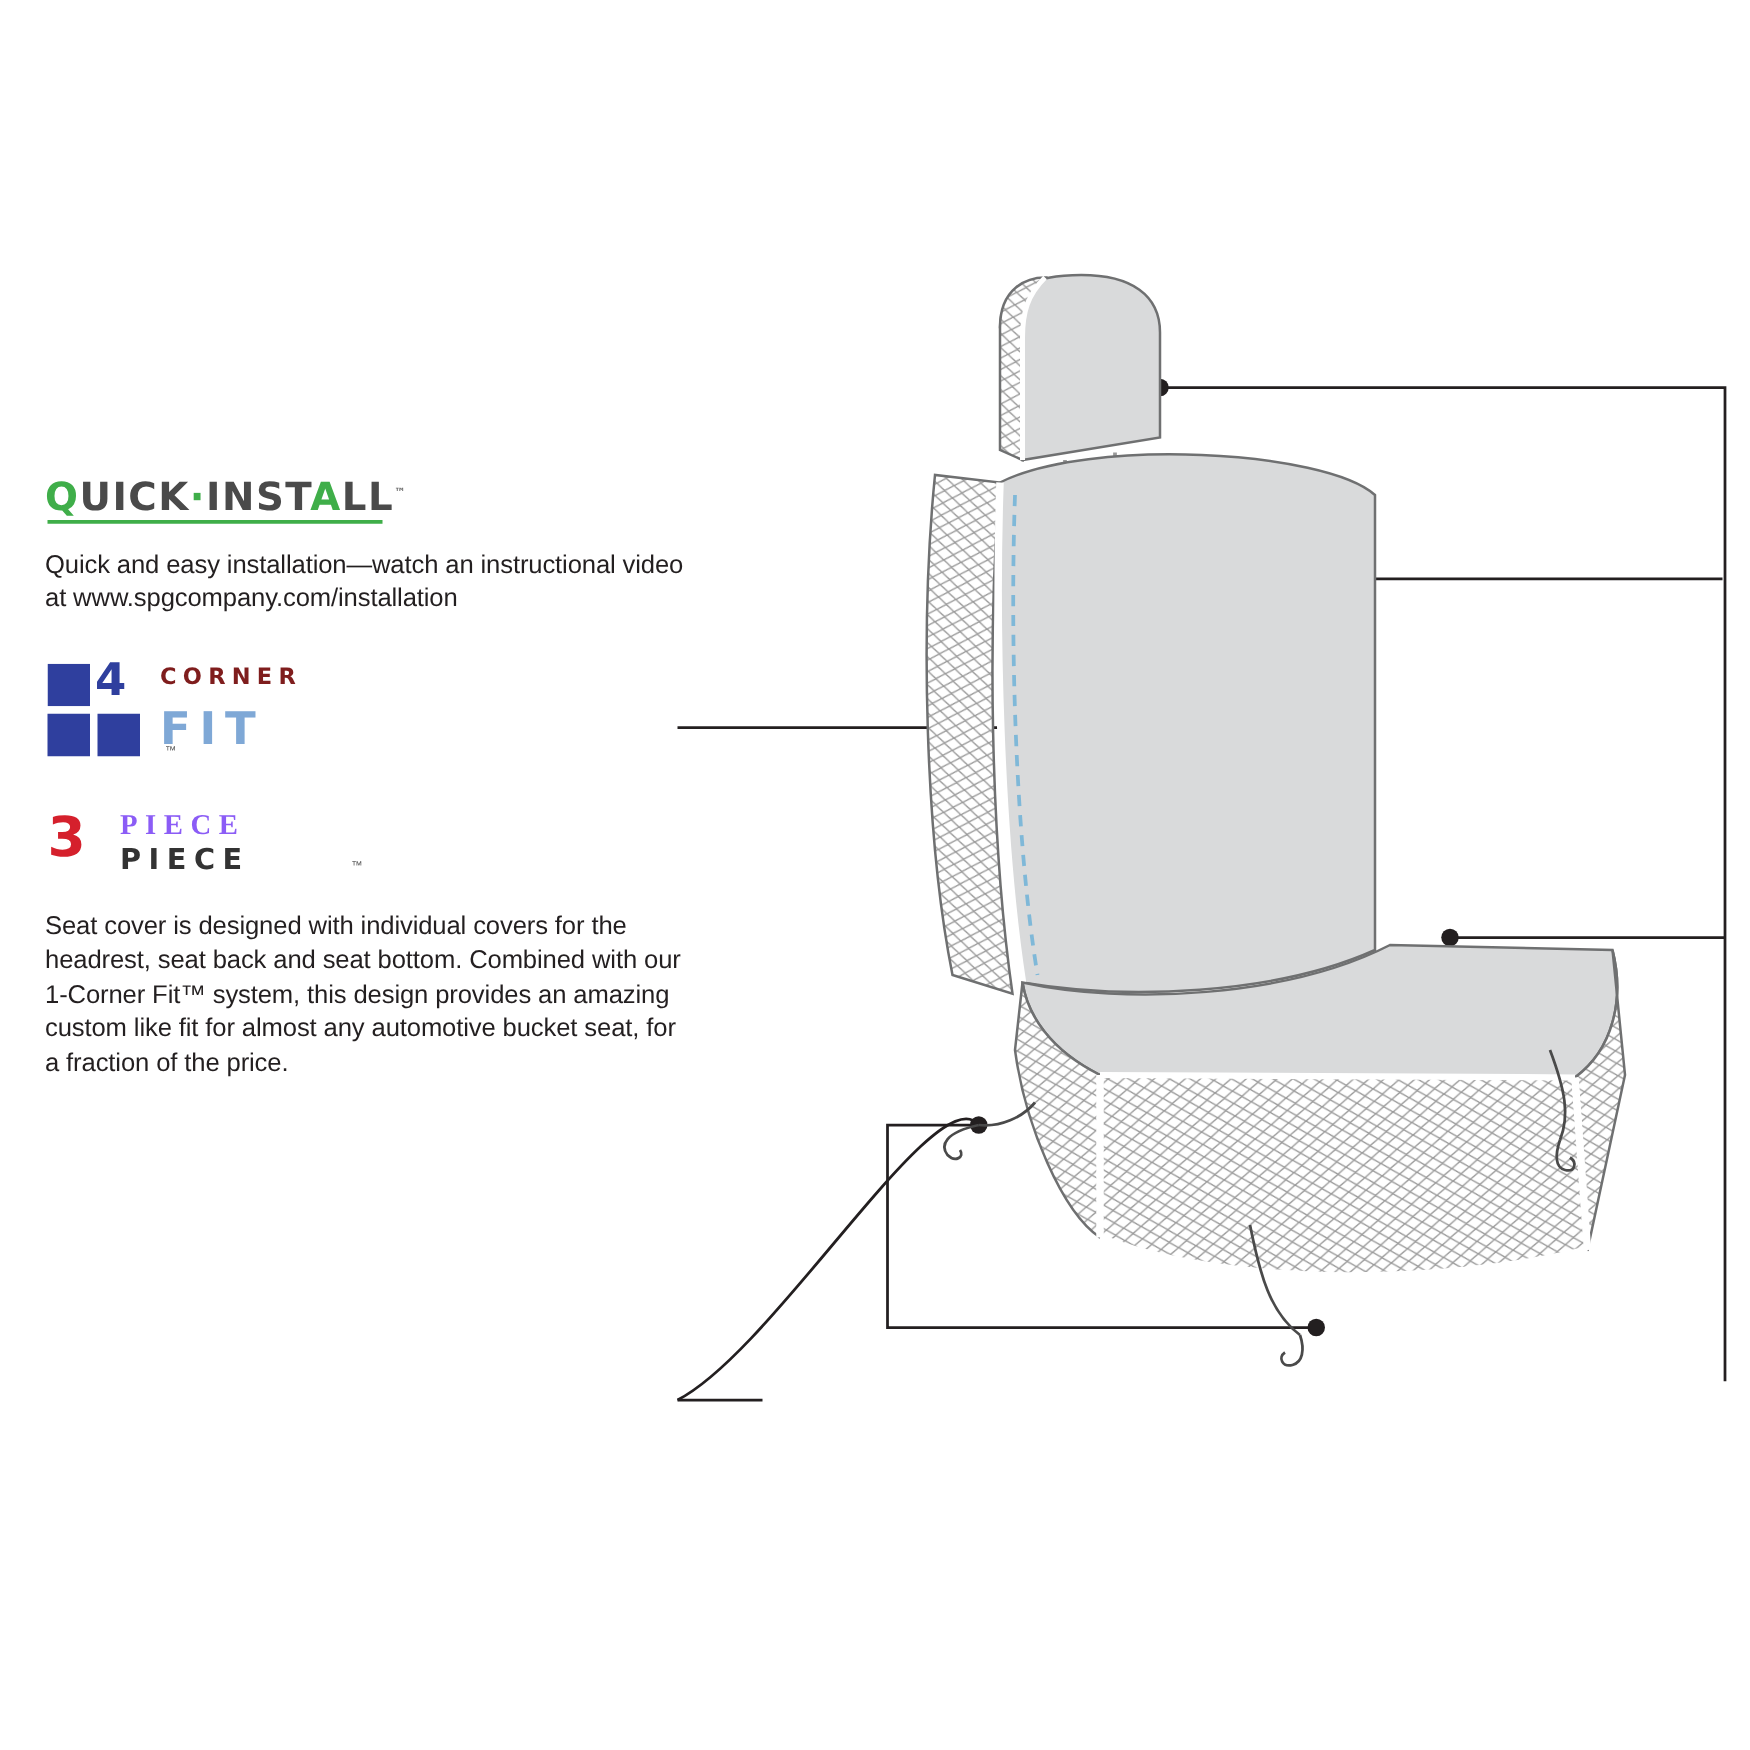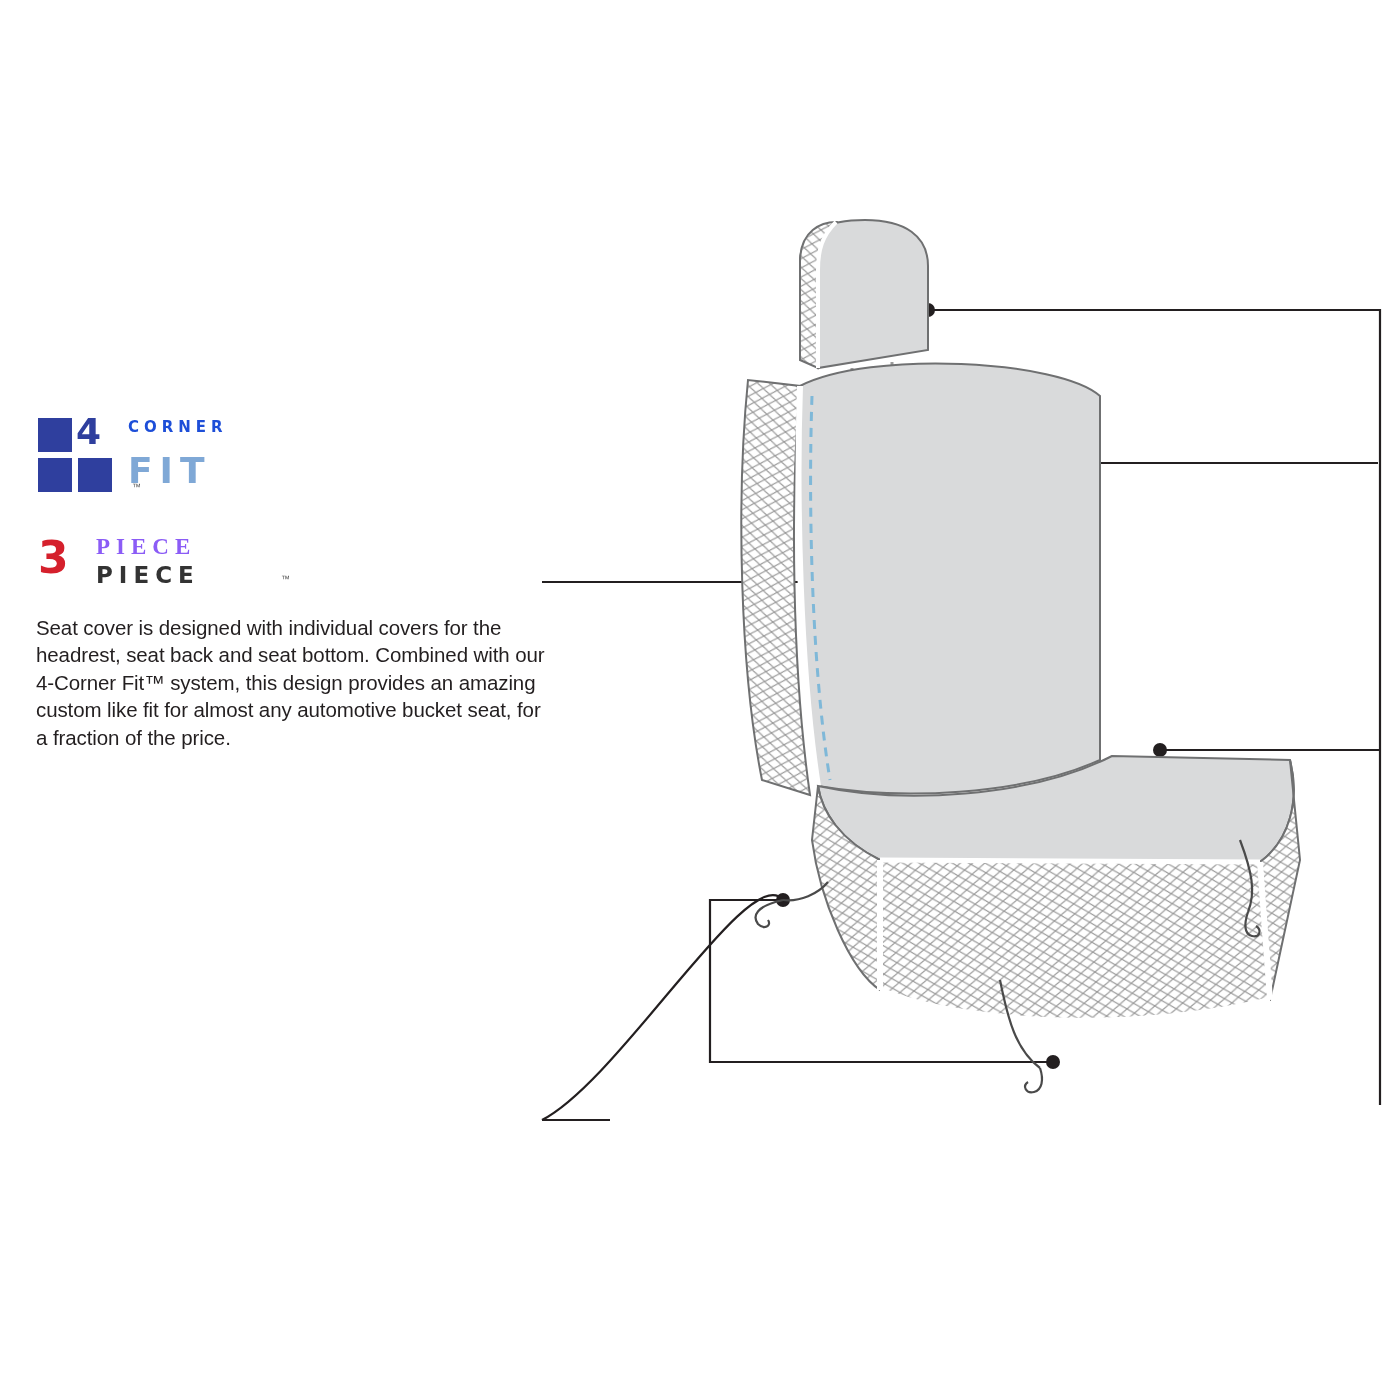--- a/index.html
+++ b/index.html
@@ -77,21 +77,21 @@
   .lc-cell.tl{left:0;top:0;background:#2f3f9e;clip-path:polygon(0 0,100% 0,100% 100%,0 100%);}
   .lc-cell.bl{left:0;top:40px;background:#2f3f9e;}
   .lc-cell.br{left:40px;top:40px;background:#2f3f9e;}
   .lc-four{
     position:absolute;left:40px;top:0px;width:36px;height:38px;
     color:#2f3f9e;font-size:36px;font-weight:bold;line-height:36px;
     font-family:"DejaVu Sans", sans-serif;
   }
   .lc-corner{
     position:absolute;left:92px;top:4px;
-    font-size:15px;font-weight:bold;letter-spacing:5px;color:#1d4ed8;
+    font-size:18px;font-weight:bold;letter-spacing:5px;color:#7f1d1d;
     font-family:"DejaVu Sans", sans-serif;
   }
   .lc-fit{
     position:absolute;left:92px;top:36px;
     font-size:36px;font-weight:bold;letter-spacing:7px;color:#7fa8d6;
     font-family:"DejaVu Sans", sans-serif;
   }
   .lc-tm{
     position:absolute;left:96px;top:68px;font-size:9px;color:#5a5a5a;
   }
@@ -119,20 +119,29 @@
   .illustration{position:absolute;left:500px;top:200px;width:900px;height:1000px;}
   svg{display:block;}
 </style>
 </head>
 <body>
 
 <div class="canvas">
 
   <div class="features">
 
+    <div class="feature">
+      <div class="logo-quick">
+        <span class="qi-text">
+          <span class="qi-q">Q</span><span>UICK</span><span class="qi-dot">·</span><span>INST</span><span class="qi-a">A</span><span>LL</span><span class="qi-tm">™</span>
+        </span>
+        <div class="qi-underline"></div>
+      </div>
+      <p>Quick and easy installation—watch an instructional video at www.spgcompany.com/installation</p>
+    </div>
 
     <div class="feature">
     </div>
 
     <div class="feature">
       <div class="logo-corner">
         <div class="lc-grid">
           <div class="lc-cell tl"></div>
           <div class="lc-cell bl"></div>
           <div class="lc-cell br"></div>
@@ -144,21 +153,21 @@
       </div>
     </div>
 
     <div class="feature">
       <div class="logo-piece">
         <div class="lp-three">3</div>
         <div class="lp-piece">PIECE</div>
         <div class="lp-design">PIECE</div>
         <div class="lp-tm">™</div>
       </div>
-      <p>Seat cover is designed with individual covers for the headrest, seat back and seat bottom. Combined with our 4-Corner Fit™ system, this design provides an amazing custom like fit for almost any automotive bucket seat, for a fraction of the price.</p>
+      <p>Seat cover is designed with individual covers for the headrest, seat back and seat bottom. Combined with our 1-Corner Fit™ system, this design provides an amazing custom like fit for almost any automotive bucket seat, for a fraction of the price.</p>
     </div>
 
   </div>
 
   <div class="illustration">
     <svg width="900" height="1000" viewBox="0 0 900 1000" xmlns="http://www.w3.org/2000/svg">
       <defs>
         <pattern id="mesh" width="14" height="10" patternUnits="userSpaceOnUse" patternTransform="rotate(8)">
           <rect width="14" height="10" fill="#ffffff"></rect>
           <path d="M0 5 L7 0 L14 5 L7 10 Z" fill="none" stroke="#9a9a9a" stroke-width="1.1"></path>

